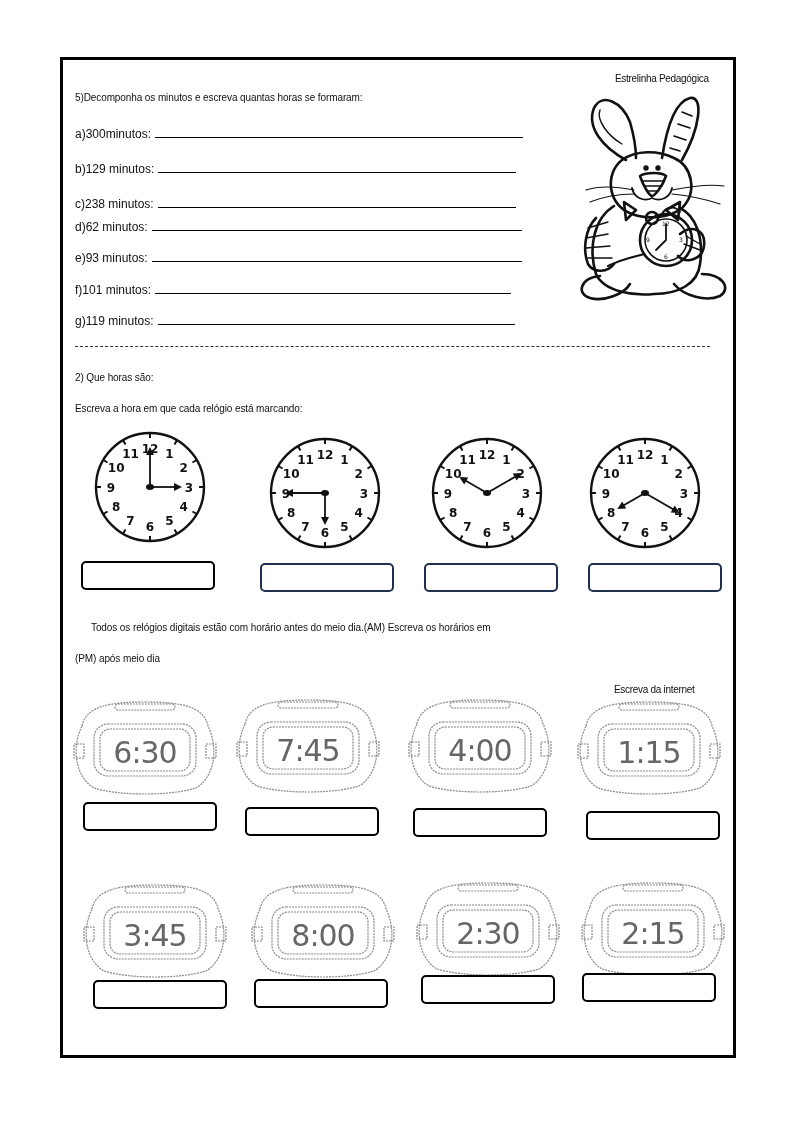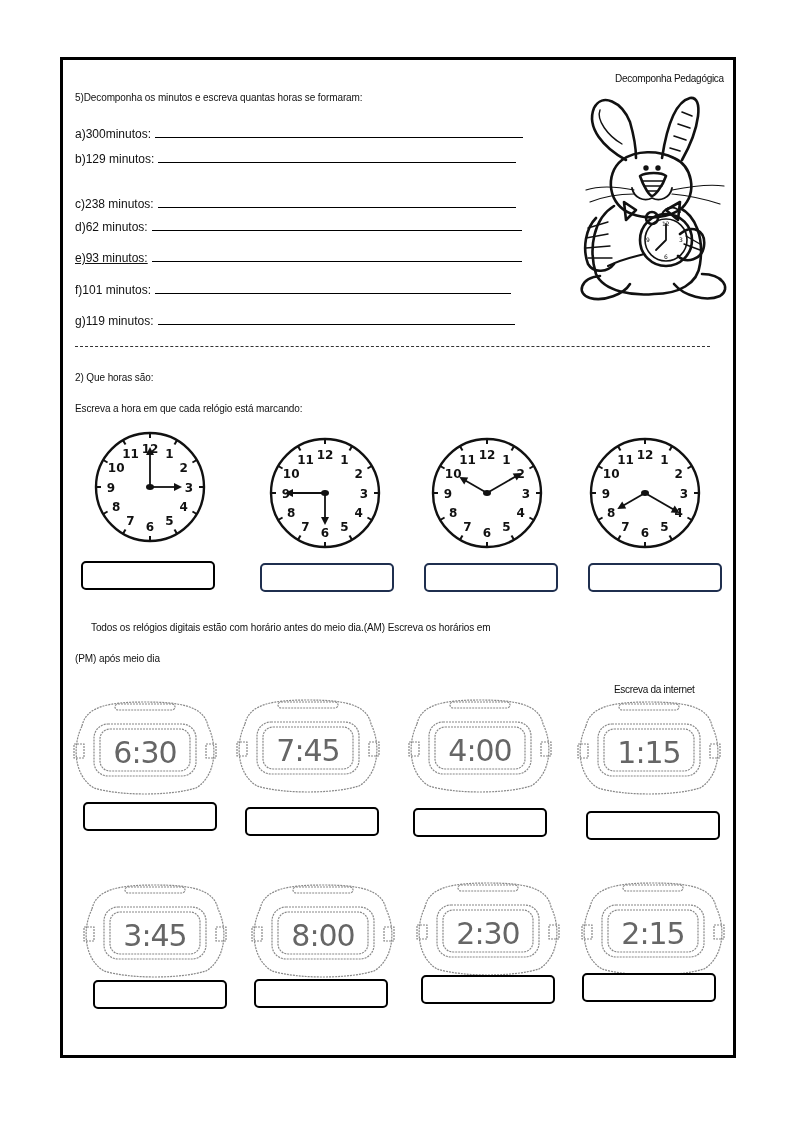--- a/index.html
+++ b/index.html
@@ -14,21 +14,21 @@
   .ansbox { position:absolute; width:134px; height:29px; border:2.5px solid #000; border-radius:5px; background:#fff; box-sizing:border-box; }
   .ansbox.navy { border-color:#1f2f4f; }
   .digital { position:absolute; width:150px; height:100px; }
   svg text { font-family:"DejaVu Sans", sans-serif; }
 </style>
 </head>
 <body>
 
 <div class="frame"></div>
 
-<div class="abs credit" style="left:615px; top:73px;">Decomponha Pedagógica</div>
+<div class="abs credit" style="left:615px; top:73px;">Estrelinha Pedagógica</div>
 
 <svg class="abs" style="left:574px; top:88px;" width="160" height="218" viewBox="0 0 160 218">
   <g fill="none" stroke="#111" stroke-width="2.6" stroke-linejoin="round" stroke-linecap="round">
 
     <path d="M52 72 C30 60 12 40 20 20 C28 4 48 14 56 34 C60 48 62 60 62 70"></path>
     <path d="M26 22 C22 32 34 48 48 56" stroke-width="1.4"></path>
 
     <path d="M88 70 C92 44 100 14 116 10 C130 8 126 40 108 72"></path>
     <path d="M108 24 l10 4 M104 36 l12 4 M100 48 l12 4 M96 60 l10 3" stroke-width="1.6"></path>
 
@@ -71,30 +71,30 @@
       <text x="90" y="171">6</text>
       <text x="72" y="154">9</text>
   </g>
 </svg>
 
 <div class="abs txt" style="left:75px; top:92px;">5)Decomponha  os minutos e escreva quantas horas se formaram:</div>
 
 <div class="item" style="top:123px;">
   <span>a)300minutos:</span><span class="line" style="width:368px;"></span>
 </div>
-<div class="item" style="top:148px;text-align:right;">
+<div class="item" style="top:158px;text-align:right;">
   <span>b)129 minutos:</span><span class="line" style="width:358px;"></span>
 </div>
 <div class="item" style="top:193px;">
   <span>c)238 minutos:</span><span class="line" style="width:358px;"></span>
 </div>
 <div class="item" style="top:216px;">
   <span>d)62 minutos:</span><span class="line" style="width:370px;"></span>
 </div>
-<div class="item" style="top:247px;text-decoration:underline;">
+<div class="item" style="top:247px;">
   <span>e)93 minutos:</span><span class="line" style="width:370px;"></span>
 </div>
 <div class="item" style="top:279px;">
   <span>f)101 minutos:</span><span class="line" style="width:356px;"></span>
 </div>
 <div class="item" style="top:310px;">
   <span>g)119 minutos:</span><span class="line" style="width:357px;"></span>
 </div>
 
 <div class="dashed"></div>

